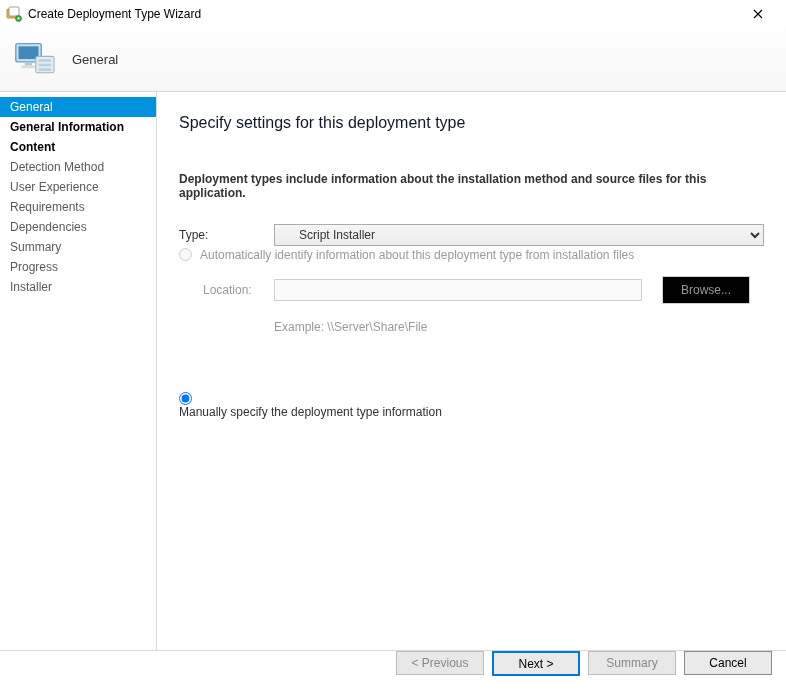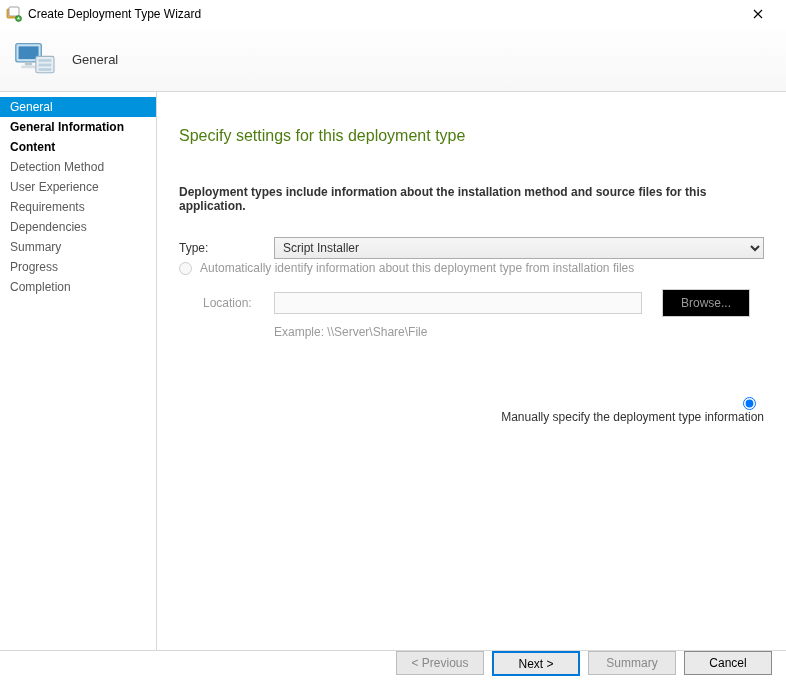--- a/index.html
+++ b/index.html
@@ -79,24 +79,24 @@
   .sidebar .item.bold {
     color: #000;
     font-weight: 600;
   }
   .content {
     flex: 1;
     padding: 22px 22px 10px 22px;
     position: relative;
   }
   .content h1 {
-    margin: 13px 0 40px 0;
+    margin: 0 0 40px 0;
     font-size: 16px;
     font-weight: 400;
-    color: #4d7c0f;
+    color: #0f172a;
   }
   .desc {
     font-size: 12px;
     color: #333;
     margin-bottom: 24px;
     font-weight: bold;
   }
   .row {
     display: flex;
     align-items: center;
@@ -106,39 +106,39 @@
     width: 95px;
     color: #333;
   }
   select.type {
     width: 490px;
     height: 22px;
     font-size: 12px;
     background: linear-gradient(#f6f6f6,#ececec);
     border: 1px solid #acacac;
     color: #333;
-    padding-left: 4px;
+    padding-left: 20px;
   }
   .radio-row {
     display: flex;
-    align-items: flex-end;
+    align-items: flex-start;
     margin-bottom: 14px;
   }
   .radio-row input[type=radio]{
     margin: 0 8px 0 0;
     width: 13px; height: 13px;
   }
   .radio-row.disabled { color: #9a9a9a; }
   .radio-row.disabled input[type=radio]{
     accent-color: #bdbdbd;
   }
   .loc-row {
     display: flex;
     align-items: center;
-    margin: 4px 0 8px 24px;
+    margin: 4px 0 16px 24px;
   }
   .loc-row .lbl {
     width: 71px;
     color: #9a9a9a;
   }
   .loc-row input[type=text]{
     flex: 1;
     height: 22px;
     max-width: 368px;
     border: 1px solid #d0d0d0;
@@ -235,21 +235,21 @@
   <div class="sidebar" id="sidebar">
       <div class="item level0 selected">General</div>
       <div class="item sub bold">General Information</div>
       <div class="item sub bold">Content</div>
       <div class="item sub">Detection Method</div>
       <div class="item sub">User Experience</div>
       <div class="item sub">Requirements</div>
       <div class="item sub">Dependencies</div>
       <div class="item level0">Summary</div>
       <div class="item level0">Progress</div>
-      <div class="item level0">Completion</div>
+      <div class="item level0">Installer</div>
     </div>
 
   <div class="content">
     <h1>Specify settings for this deployment type</h1>
     <div class="desc">Deployment types include information about the installation method and source files for this application.</div>
 
     <div class="row">
       <div class="lbl">Type:</div>
       <select class="type">
         <option>Script Installer</option>

